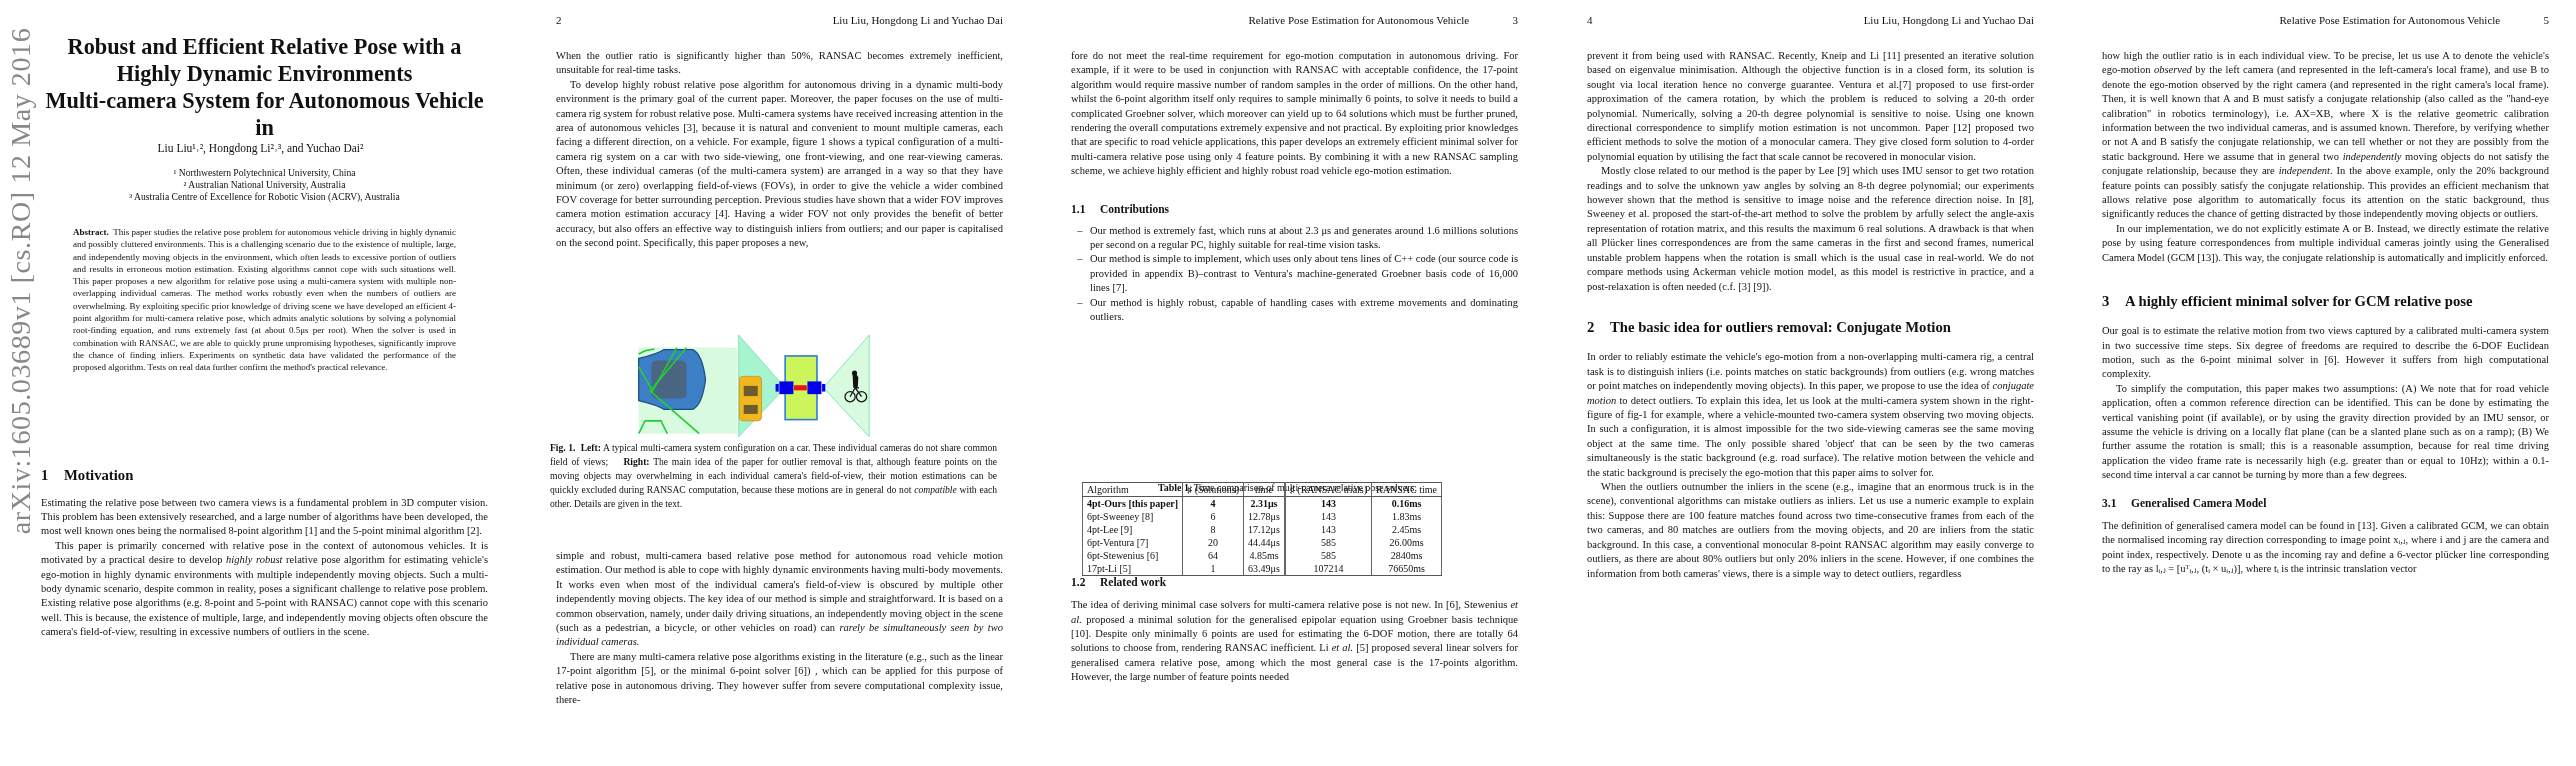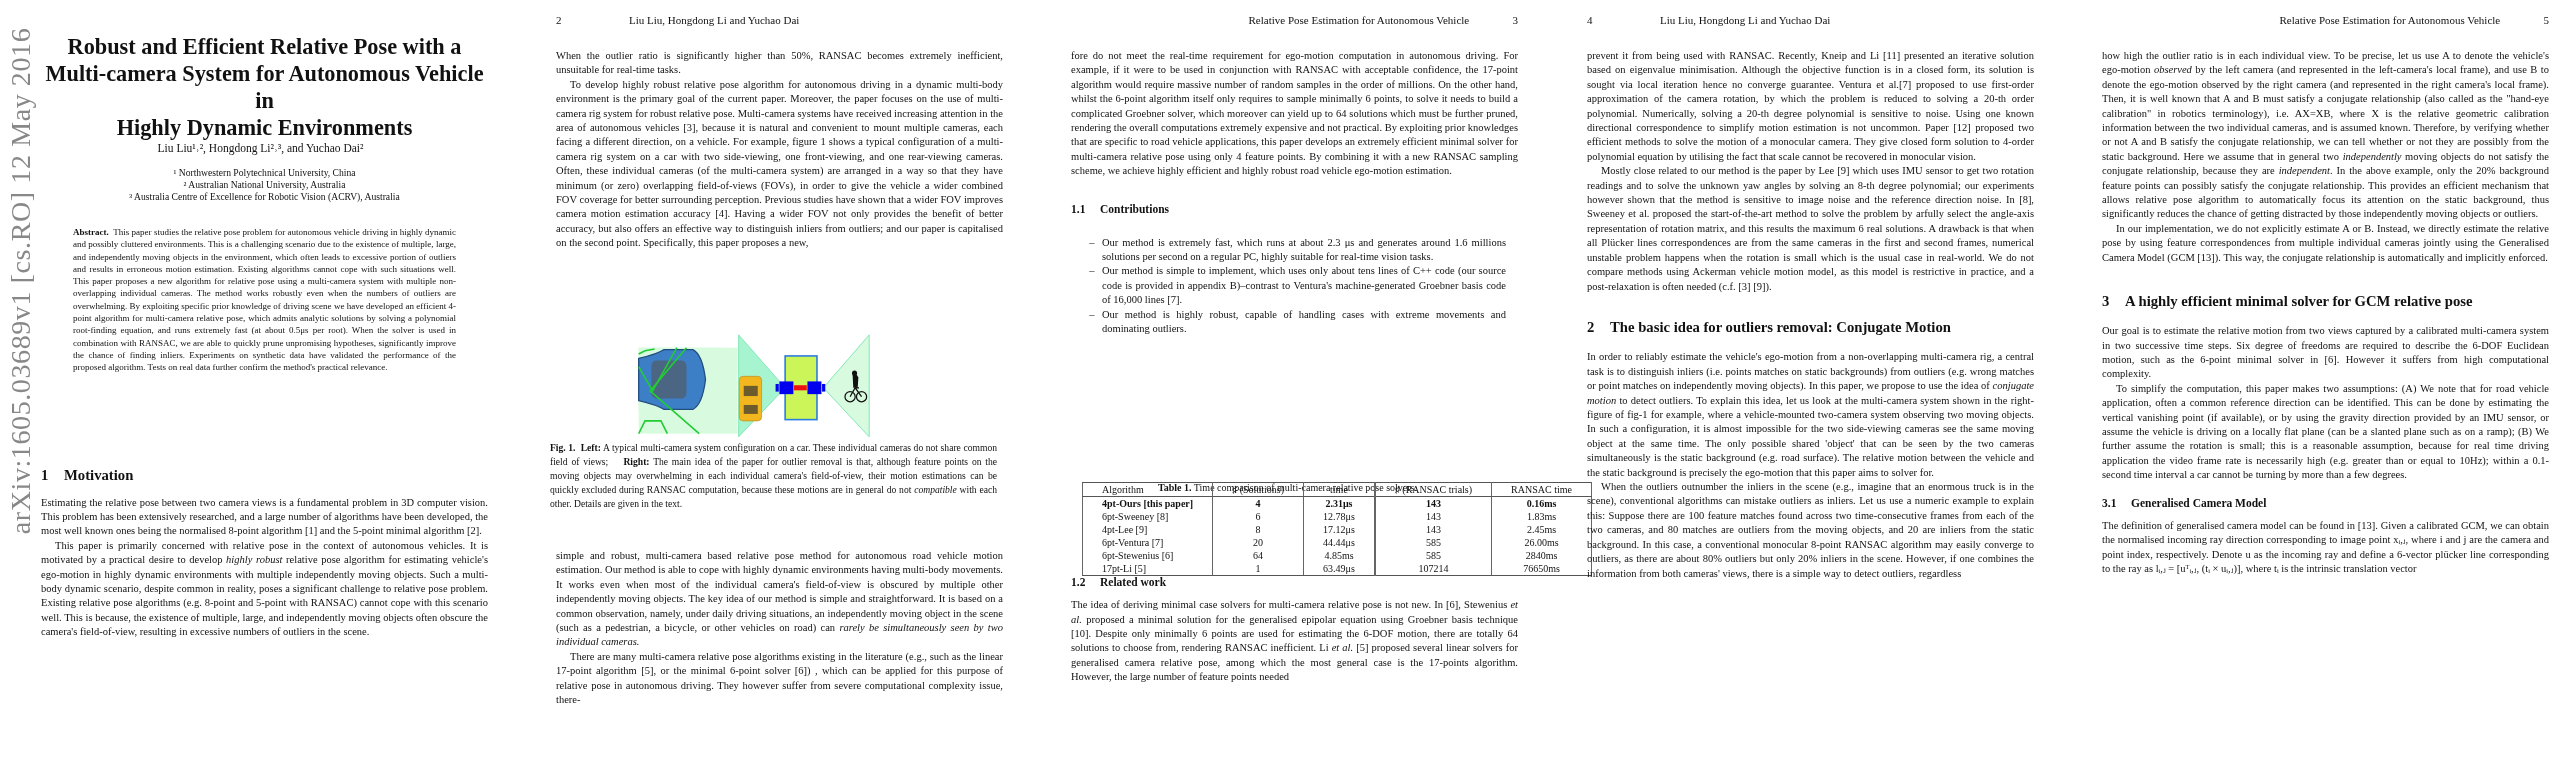--- a/index.html
+++ b/index.html
@@ -2,21 +2,21 @@
 <html style="font-size:10.2px"><head>
 <meta charset="utf-8">
 <style>
   html,body{margin:0;padding:0;background:#fff;}
   body{width:2576px;height:766px;overflow:hidden;position:relative;font-family:"Liberation Serif","DejaVu Serif",serif;color:#111;}
   .page{position:absolute;top:0;height:766px;width:515px;box-sizing:border-box;}
   .p1{left:0;padding-left:20px;} .p2{left:515px;} .p3{left:1030px;} .p4{left:1546px;} .p5{left:2061px;}
   .col{position:absolute;left:41px;width:447px;}
   .run-head{position:absolute;top:14px;left:41px;width:447px;font-size:11px;display:flex;justify-content:space-between;}
   .run-head .num{width:38px;}
-  .run-head.even .ttl{flex:1;text-align:left;margin-left:35px;}
+  .run-head.even .ttl{flex:1;text-align:right;margin-left:35px;}
   .run-head.odd .ttl{flex:1;text-align:right;padding-right:36px;}
   .run-head.odd .num{text-align:right;width:12.8px;}
   p{margin:0;font-size:10.5px;line-height:14.4px;text-align:justify;hyphens:auto;}
   p.ind{text-indent:14px;}
   .sec{font-weight:bold;font-size:14.7px;margin:0;}
   .sec .n{display:inline-block;width:23px;}
   .sub{font-weight:bold;font-size:11.5px;margin:0;}
   .sub .n{display:inline-block;width:29px;}
   em{font-style:italic;}
   
@@ -27,42 +27,42 @@
   .affil{position:absolute;top:167px;left:41px;width:447px;text-align:center;font-size:9.6px;line-height:12px;}
   .abstract{position:absolute;top:226px;left:73px;width:383px;}
   .abstract p{font-size:9px;line-height:12.3px;}
   
   .fig{position:absolute;top:319px;left:638px;width:428px;height:121px;}
   .caption{position:absolute;top:441px;left:550px;width:447px;}
   .caption p{font-size:9.6px;line-height:14px;}
   
   .tbl-cap{position:absolute;top:482px;left:1030px;width:515px;text-align:center;font-size:10px;}
   table.t1{position:absolute;top:482px;left:1082px;border-collapse:collapse;font-size:10px;}
-  table.t1 td,table.t1 th{border-left:0.6px solid #666;border-right:0.6px solid #666;padding:0 19px;height:13px;font-weight:normal;text-align:center;white-space:nowrap;margin-top:14px;}
+  table.t1 td,table.t1 th{border-left:0.6px solid #666;border-right:0.6px solid #666;padding:0 4px;height:13px;font-weight:normal;text-align:center;white-space:nowrap;margin-top:14px;}
   table.t1 th{border-top:1px solid #555;border-bottom:1px solid #555;}
   table.t1 td.l,table.t1 th.l{text-align:left;}
   table.t1 tr.b td{font-weight:bold;}
   table.t1 tr.last td{border-bottom:1px solid #555;}
   table.t1 .dbl{border-right:2.6px double #666;}
-  ul.contrib{list-style:none;margin:12px;padding:0 0 0 19px;}
+  ul.contrib{list-style:none;margin:0;padding:0 0 0 19px;}
   ul.contrib li{position:relative;font-size:10.5px;line-height:14.4px;text-align:justify;}
   ul.contrib li:before{content:"\2013";position:absolute;left:-12.8px;}
 </style>
 </head>
 <body>
 
 <div class="arxiv">
     <span>arXiv:1605.03689v1  [cs.RO]  12 May 2016</span>
   </div>
 
 <div class="page p1">
   <div class="title">
     <div>Robust and Efficient Relative Pose with a</div>
+    <div>Highly Dynamic Environments</div>
     <div>Multi-camera System for Autonomous Vehicle in</div>
-    <div>Highly Dynamic Environments</div>
   </div>
   <div class="authors">Liu Liu¹˒², Hongdong Li²˒³, and Yuchao Dai²</div>
   <div class="affil">
     <div>¹  Northwestern Polytechnical University, China</div>
     <div>²  Australian National University, Australia</div>
     <div>³  Australia Centre of Excellence for Robotic Vision (ACRV), Australia</div>
   </div>
   <div class="abstract">
     <p><b>Abstract.</b>&nbsp;&nbsp;<span>This paper studies the relative pose problem for autonomous vehicle driving in highly dynamic and possibly cluttered environments. This is a challenging scenario due to the existence of multiple, large, and independently moving objects in the environment, which often leads to excessive portion of outliers and results in erroneous motion estimation. Existing algorithms cannot cope with such situations well. This paper proposes a new algorithm for relative pose using a multi-camera system with multiple non-overlapping individual cameras. The method works robustly even when the numbers of outliers are overwhelming. By exploiting specific prior knowledge of driving scene we have developed an efficient 4-point algorithm for multi-camera relative pose, which admits analytic solutions by solving a polynomial root-finding equation, and runs extremely fast (at about 0.5μs per root). When the solver is used in combination with RANSAC, we are able to quickly prune unpromising hypotheses, significantly improve the chance of finding inliers. Experiments on synthetic data have validated the performance of the proposed algorithm. Tests on real data further confirm the method's practical relevance.</span></p>
   </div>

